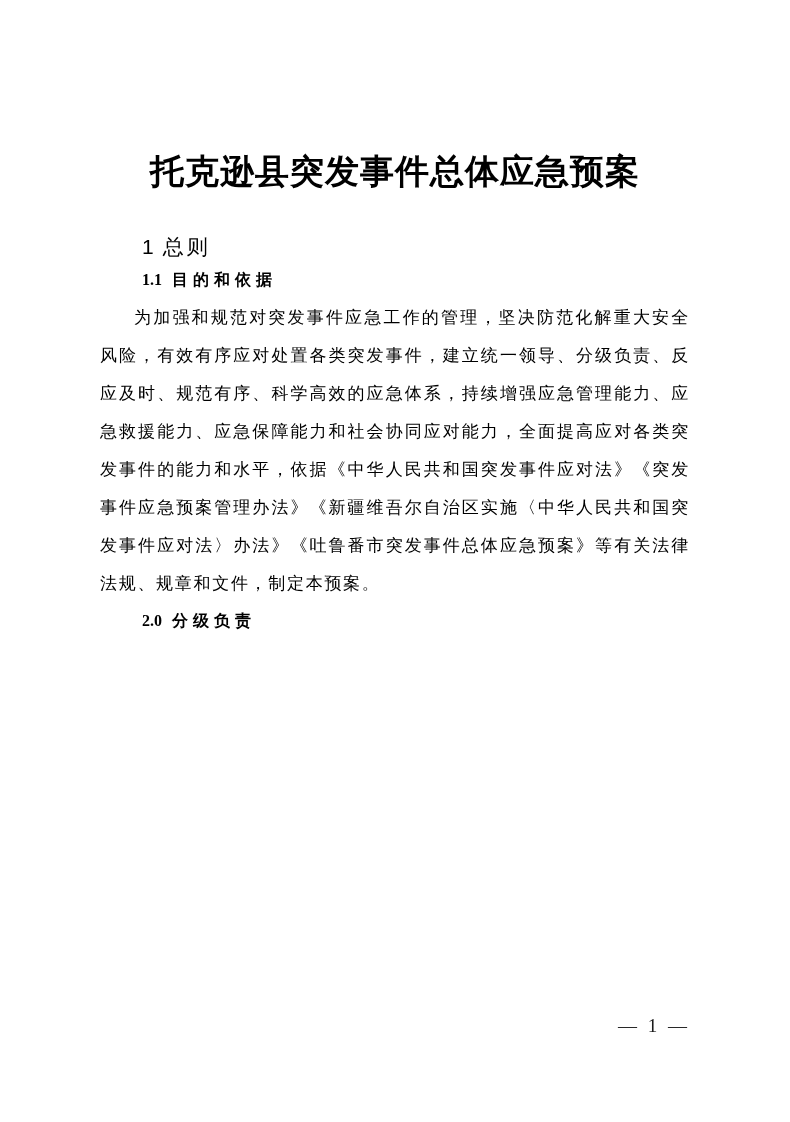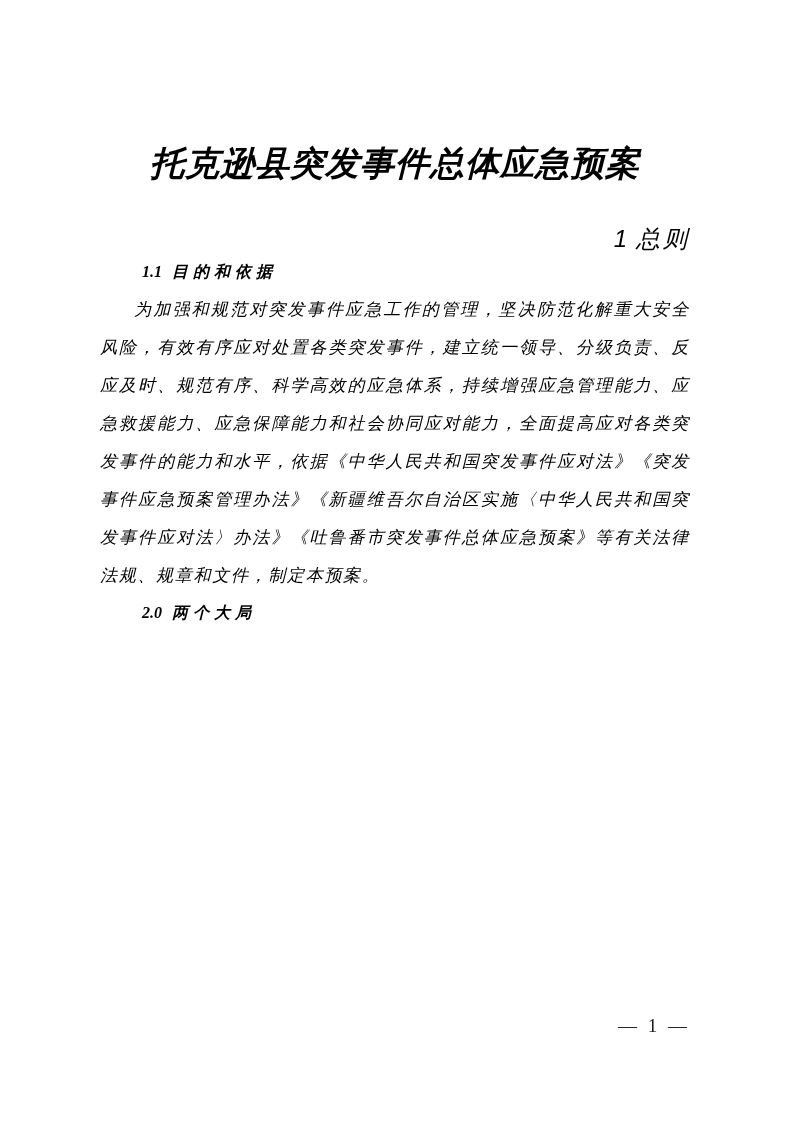--- a/index.html
+++ b/index.html
@@ -14,42 +14,40 @@
     height: 1122px;
     background: #ffffff;
     color: #000000;
     overflow: hidden;
     font-family: "Liberation Serif", serif;
   }
   .content {
     position: absolute;
     left: 100px;
     width: 590px;
-    top: 0;
-    font-style: italic;
+    top: 8px;
   }
   .doc-title {
     margin: 140px 0 0 0;
     font-size: 34px;
     line-height: 48px;
     font-weight: 700;
     text-align: center;
     letter-spacing: 1px;
     font-family: "Liberation Serif", serif;
     white-space: nowrap;
   }
   .h1 {
     margin: 36px 0 0 0;
-    font-size: 24px;
+    font-size: 21px;
     line-height: 30px;
     font-weight: 400;
     text-indent: 0;
     padding-left: 42px;
     font-family: "Liberation Sans", sans-serif;
-    text-align: right;
   }
   .h1 .ht {
     margin-left: 9px;
     letter-spacing: 3px;
   }
   .h2 {
     margin: 3px 0 0 0;
     font-size: 16px;
     line-height: 30px;
     font-weight: 700;
@@ -94,20 +92,20 @@
       <span>1</span><span class="ht">总则</span>
     </div>
 
     <div class="h2">
       <span>1.1</span><span class="ht">目的和依据</span>
     </div>
 
     <div class="para">为加强和规范对突发事件应急工作的管理，坚决防范化解重大安全风险，有效有序应对处置各类突发事件，建立统一领导、分级负责、反应及时、规范有序、科学高效的应急体系，持续增强应急管理能力、应急救援能力、应急保障能力和社会协同应对能力，全面提高应对各类突发事件的能力和水平，依据《中华人民共和国突发事件应对法》《突发事件应急预案管理办法》《新疆维吾尔自治区实施〈中华人民共和国突发事件应对法〉办法》《吐鲁番市突发事件总体应急预案》等有关法律法规、规章和文件，制定本预案。</div>
 
     <div class="h2">
-      <span>2.0</span><span class="ht">两个大局</span>
+      <span>2.0</span><span class="ht">分级负责</span>
     </div>
 
 
   </div>
 
   <div class="page-num">— 1 —</div>
 </div>
 
 </body></html>

